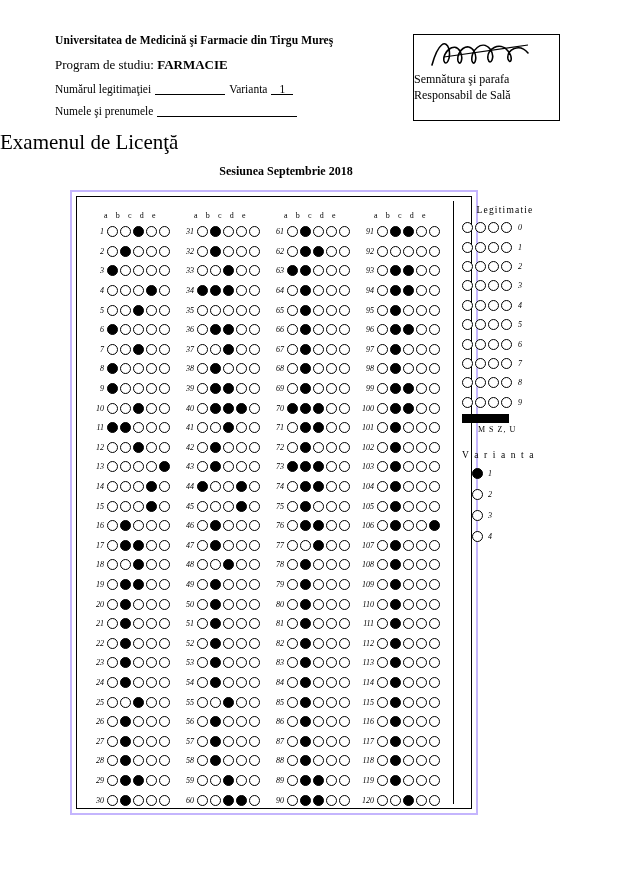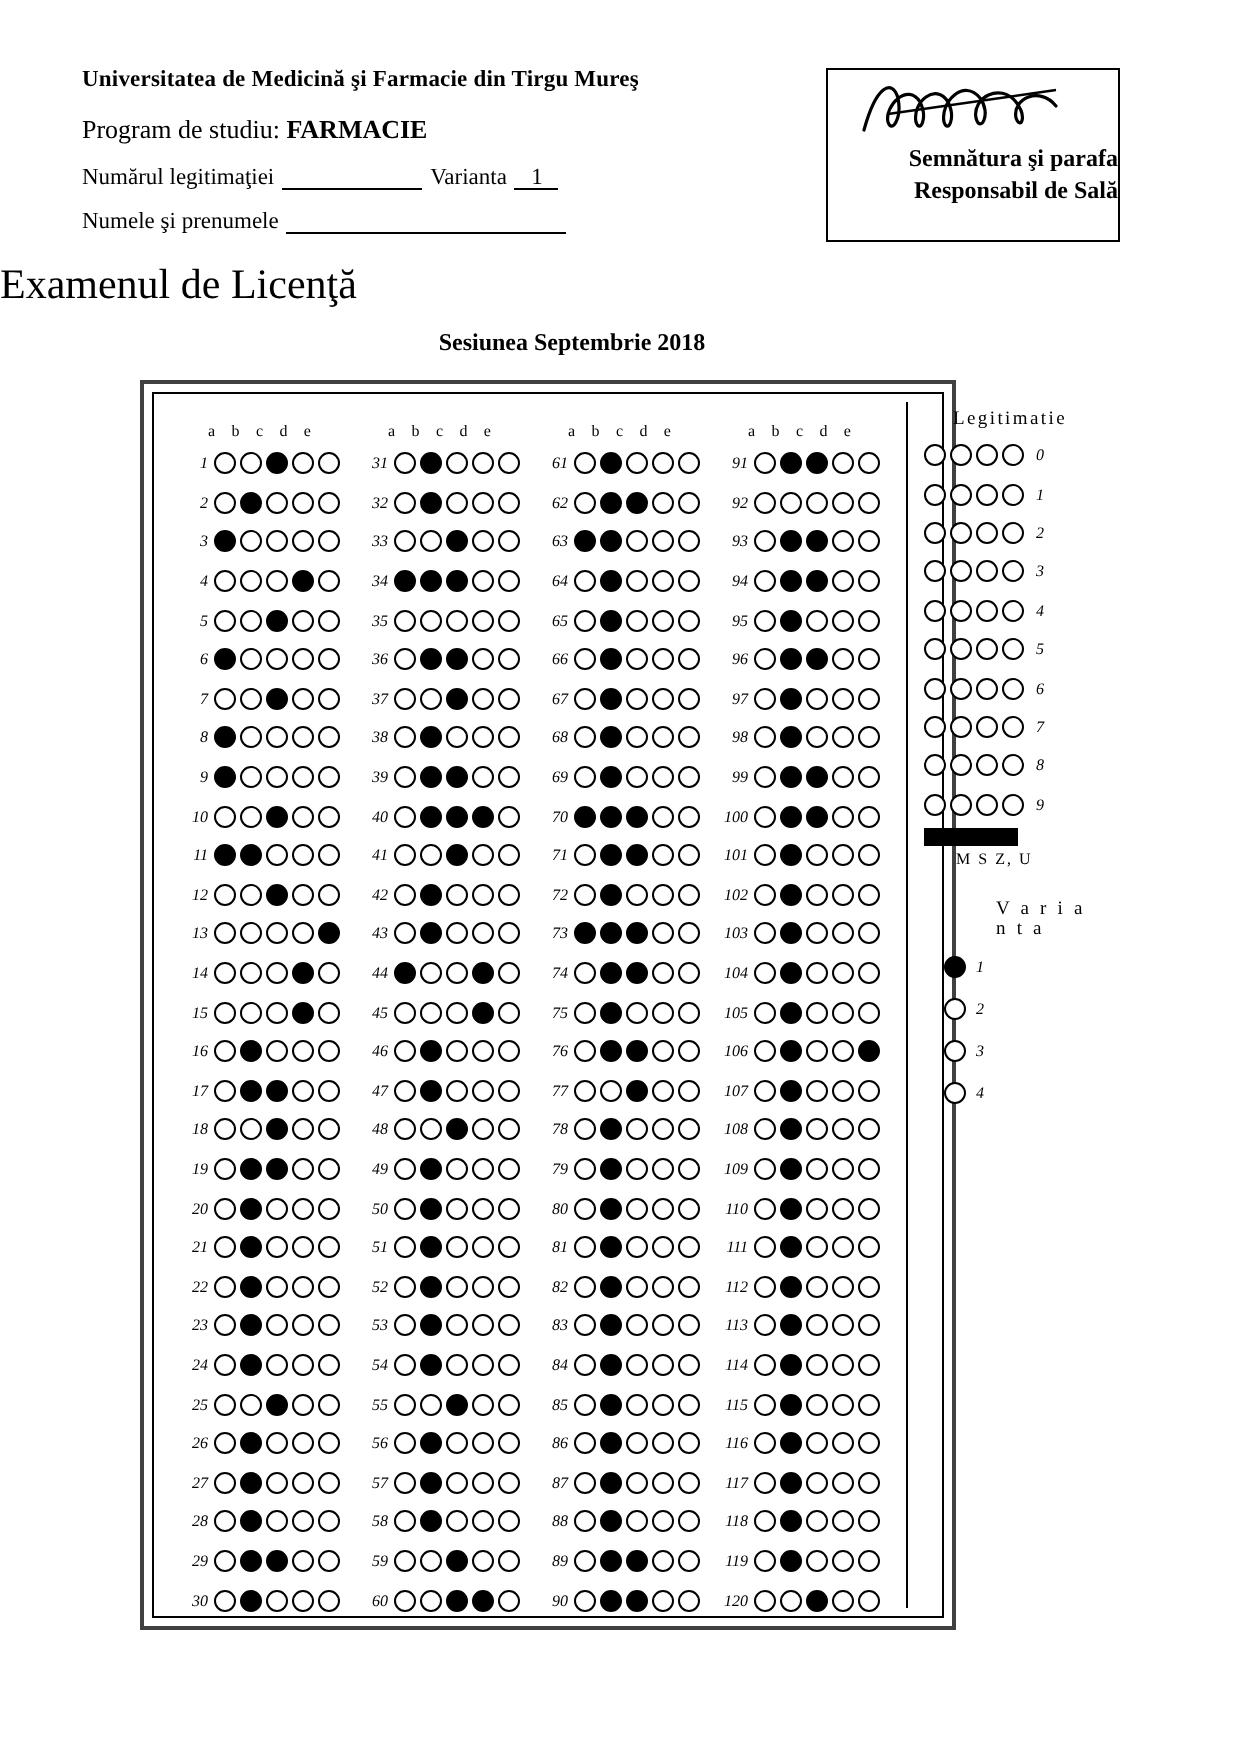--- a/index.html
+++ b/index.html
@@ -10,21 +10,21 @@
     color:#000;
     position:relative;
     overflow:hidden;
   }
   .page{
     position:absolute;
     left:0;top:0;width:620px;height:877px;
   }
   
   .hdr{
-    position:absolute;left:41px;top:34px;width:350px;
+    position:absolute;left:55px;top:34px;width:350px;
   }
   .hdr .uni{
     font-weight:bold;font-size:11.5px;letter-spacing:.1px;
     white-space:nowrap;
   }
   .hdr .prog{
     margin-top:11px;font-size:13px;
   }
   .hdr .prog b{font-weight:bold;}
   .hdr .leg{
@@ -38,42 +38,41 @@
   .blank-line{
     display:inline-block;border-bottom:1px solid #000;height:11px;
   }
   .w1{width:70px}
   .w2{width:22px;text-align:center}
   .w3{width:140px}
   
   .sigbox{
     position:absolute;left:413px;top:34px;width:145px;height:85px;
     border:1px solid #000;
-    text-align:right;
+    text-align:left;
     font-size:12px;
     line-height:1.35;
-    font-weight:bold;
   }
   .sigbox .scribble{
     position:absolute;left:10px;top:2px;width:120px;height:34px;
   }
   .sigbox .txt{position:absolute;left:0;top:36px;width:100%;}
   
   .title{
     position:absolute;left:0;top:130px;width:620px;text-align:left;
     font-size:21px;
   }
   .subtitle{
     position:absolute;left:0;top:164px;width:572px;text-align:center;
     font-size:12px;font-weight:bold;
   }
   
   .sheet{
     position:absolute;left:70px;top:190px;width:408px;height:625px;
-    border:2px solid #404040;
+    border:2px solid #c4b5fd;
     box-sizing:border-box;
   }
   .sheet-inner{
     position:absolute;left:4px;top:4px;right:4px;bottom:4px;
     border:1px solid #000;
   }
   .divider{
     position:absolute;top:4px;bottom:4px;width:1px;background:#000;
   }
   
@@ -120,21 +119,21 @@
   .rrow .rlabel{
     font-size:8px;margin-left:4px;font-style:italic;
   }
   .barblock{
     width:47px;height:9px;background:#000;margin-top:2px;
   }
   .mszu{
     font-size:8px;letter-spacing:1px;margin-top:2px;margin-left:16px;
   }
   .vartitle{
-    font-size:9.5px;letter-spacing:1.6px;margin-top:16px;margin-bottom:3px;margin-left:36px;
+    font-size:9.5px;letter-spacing:1.6px;margin-top:16px;margin-bottom:3px;
   }
   .vrow{
     height:21px;display:flex;align-items:center;padding-left:10px;
   }
   .vrow .vb{
     width:11px;height:11px;border-radius:50%;
     border:1.2px solid #000;box-sizing:border-box;background:#fff;
   }
   .vrow .vb.f{background:#000;}
   .vrow .vlabel{font-size:8px;margin-left:5px;font-style:italic;}

